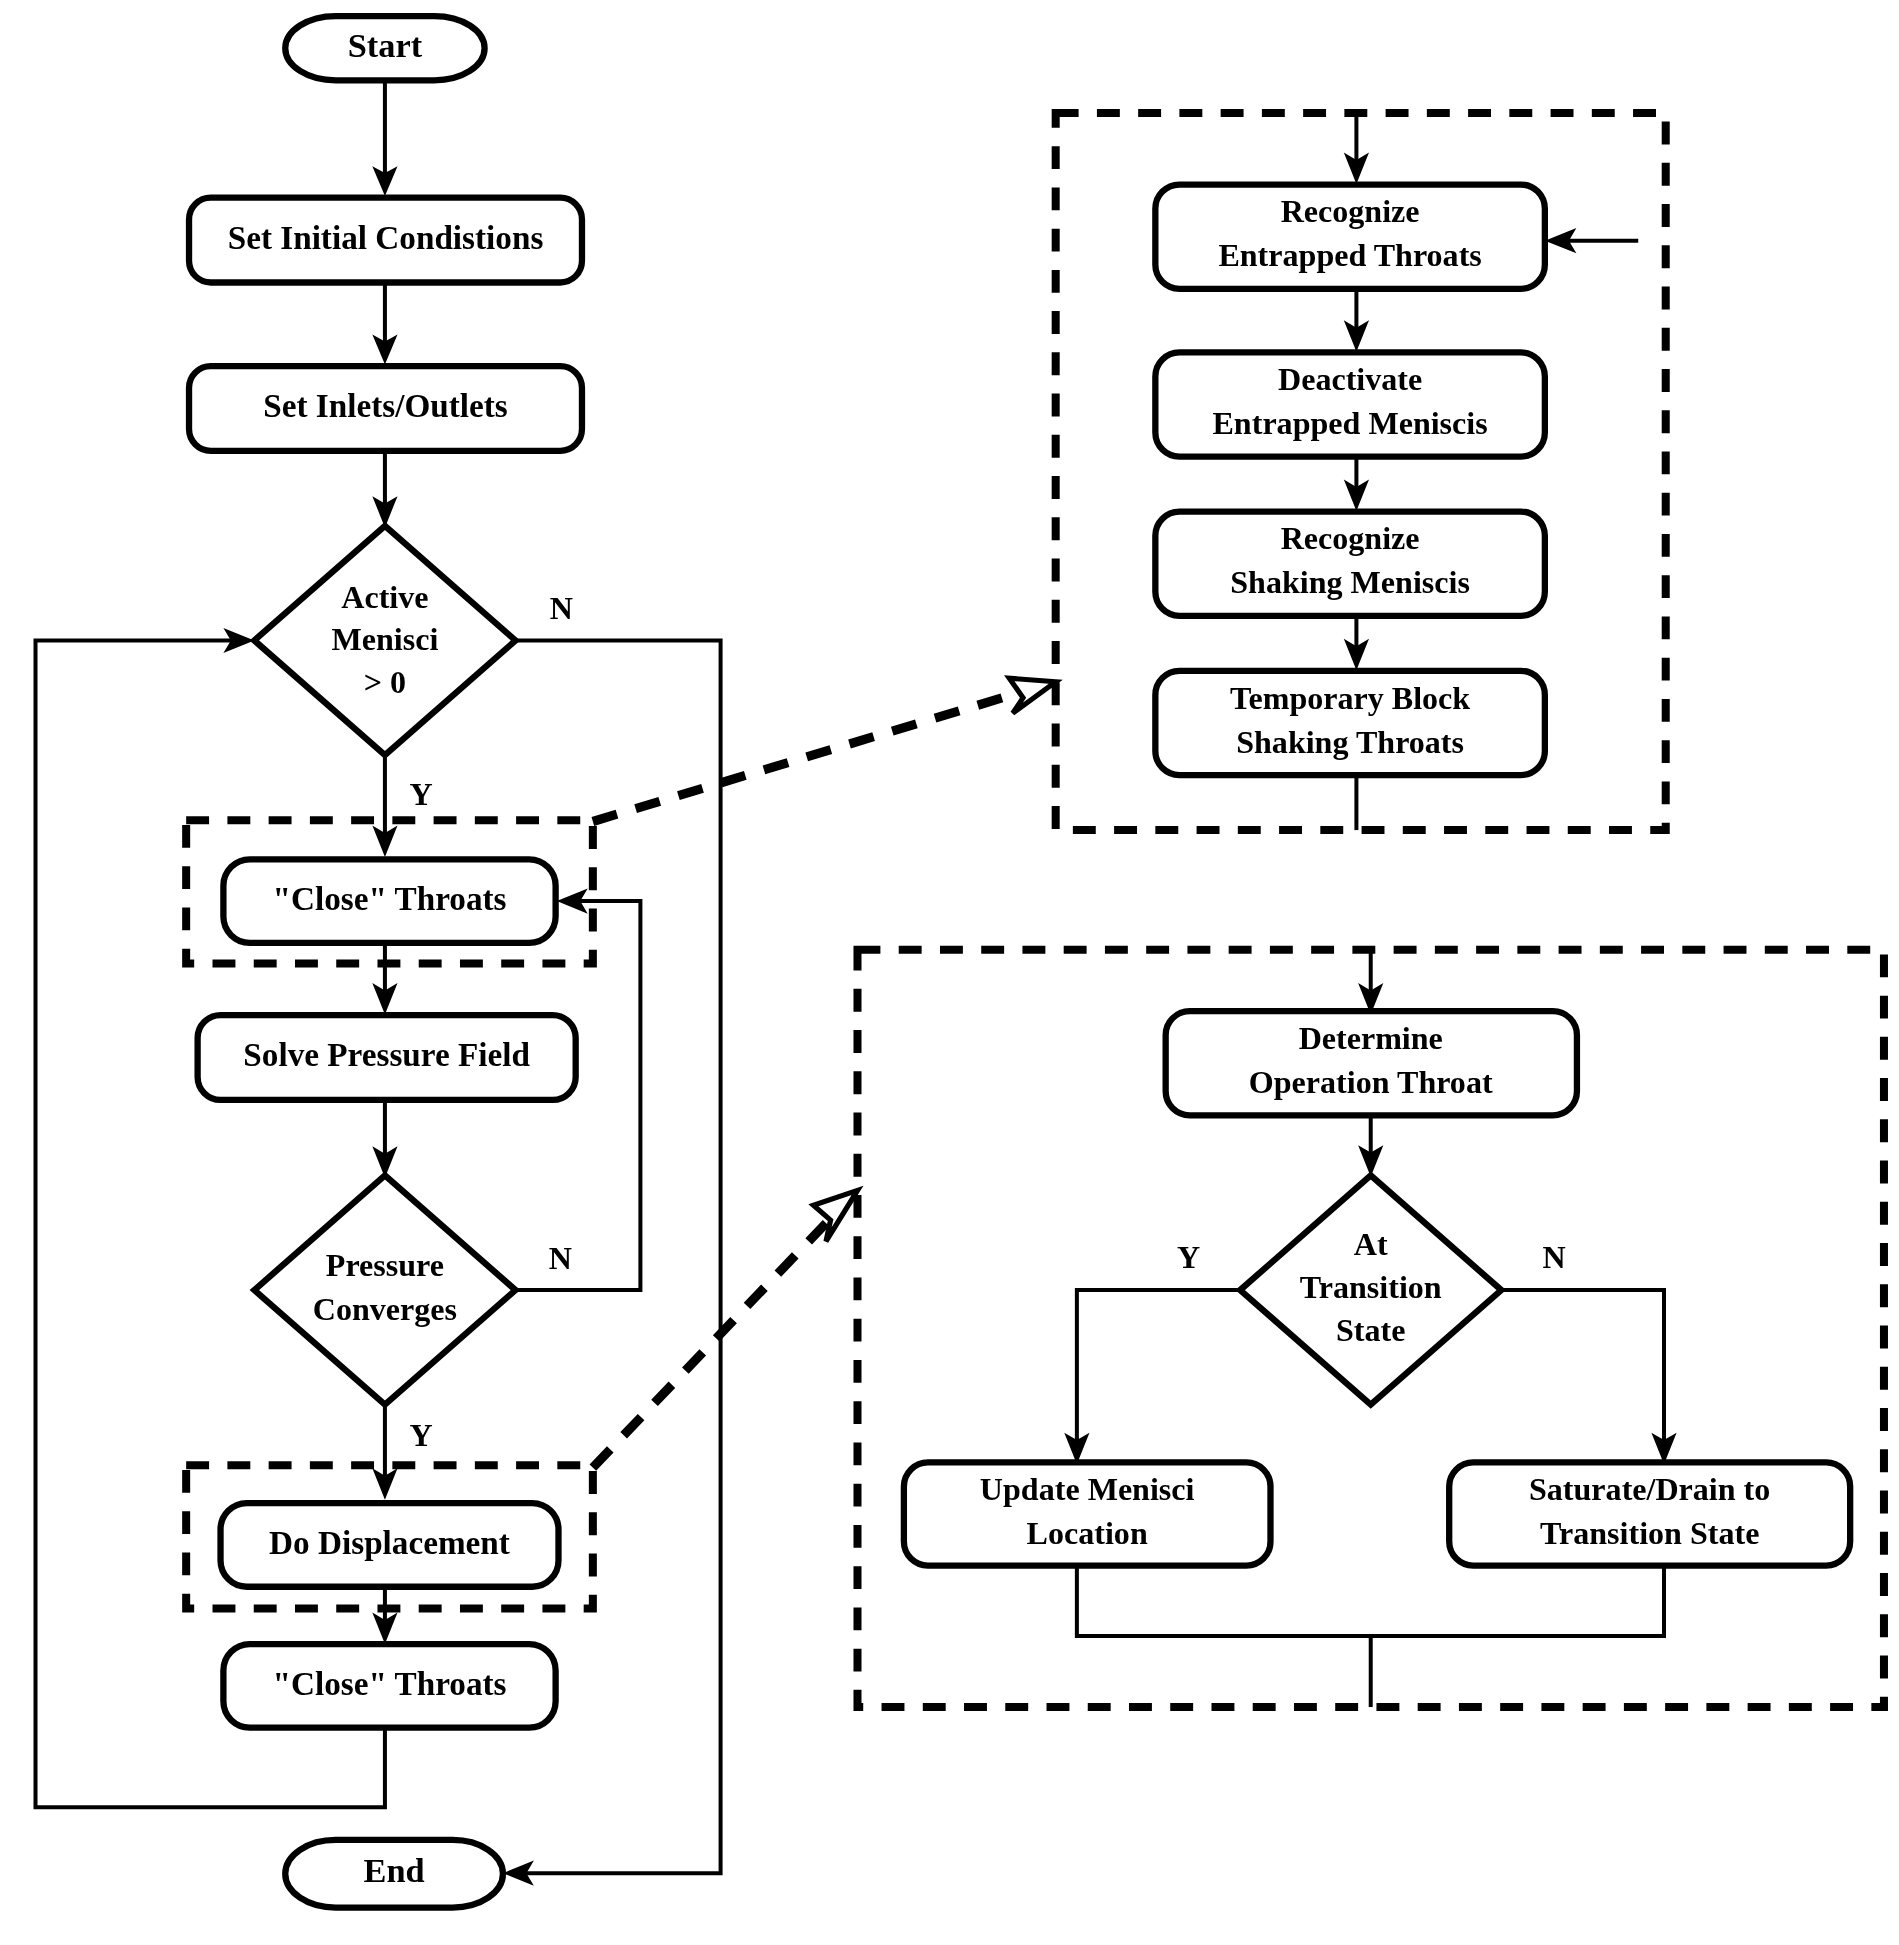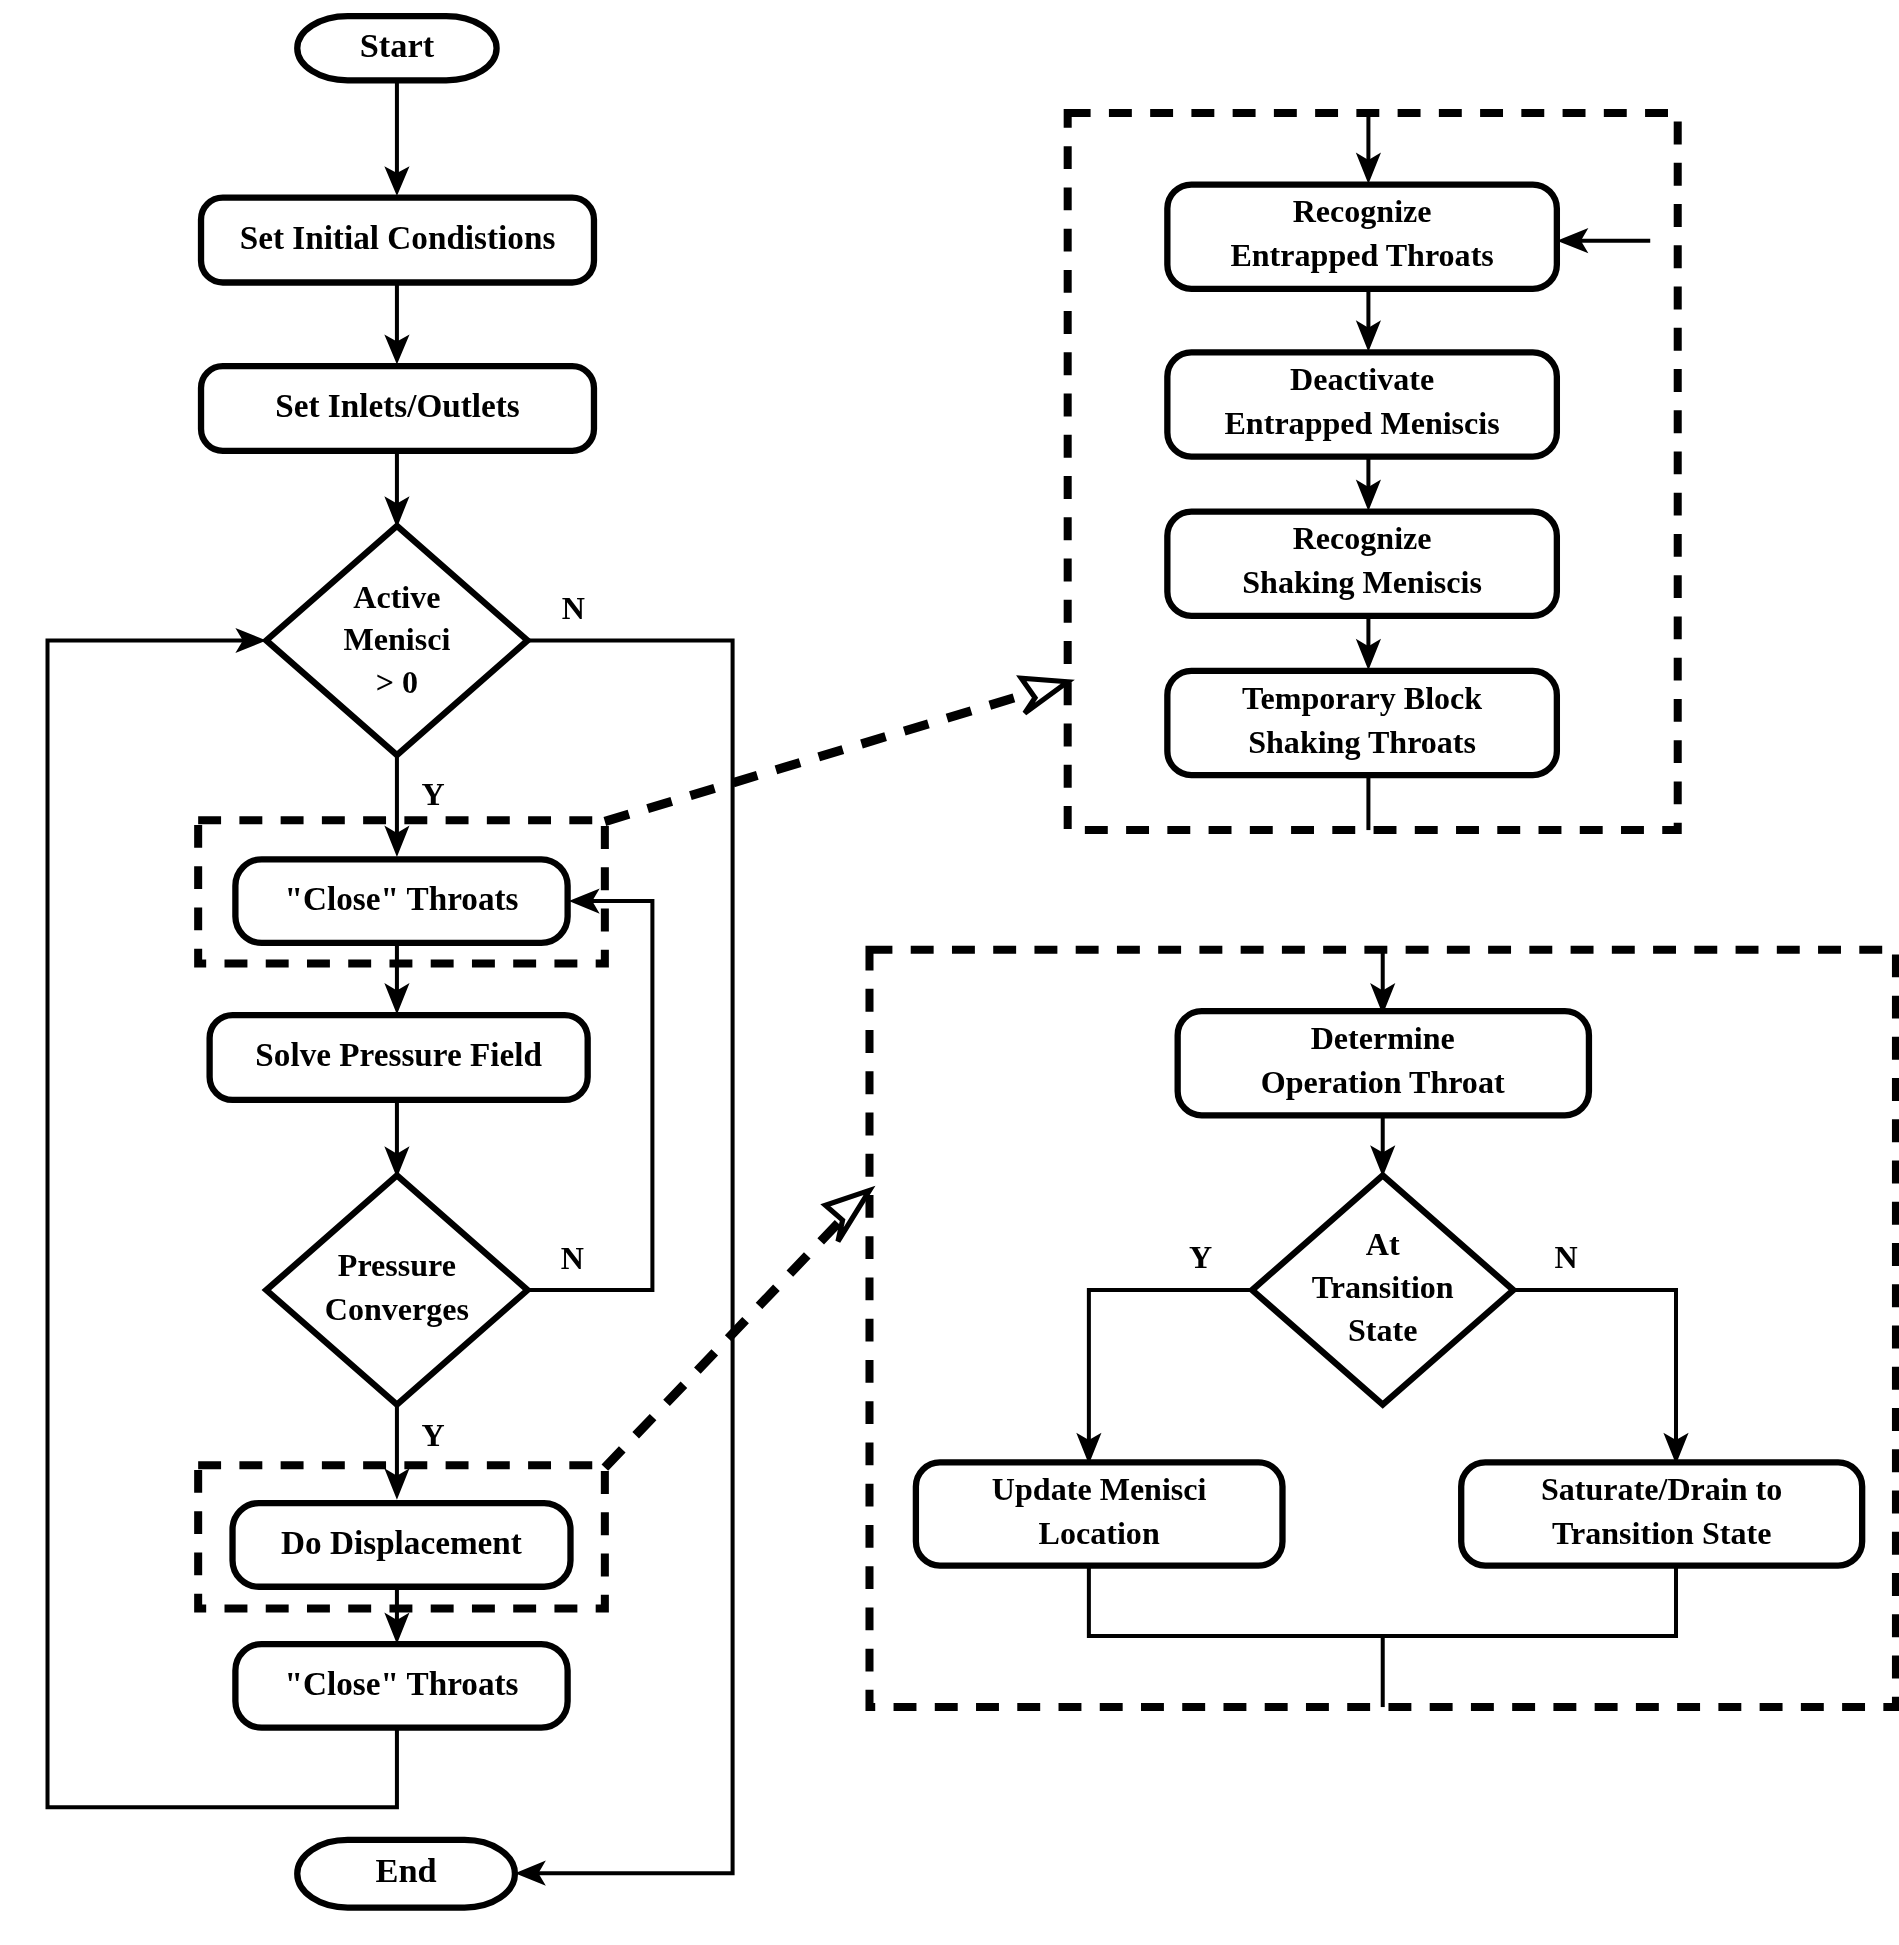--- a/index.html
+++ b/index.html
@@ -6,21 +6,20 @@
     margin: 0;
     padding: 0;
     background: #ffffff;
   }
   #flow-root {
     position: relative;
     width: 1840px;
     height: 1946px;
     background: #ffffff;
     font-family: "Liberation Serif", "DejaVu Serif", serif;
-    padding-left: 12px;
   }
   svg#flow-svg {
     display: block;
     width: 1900px;
     height: 1946px;
   }
   .shape-stroke {
     stroke: #000000;
     fill: #ffffff;
   }

